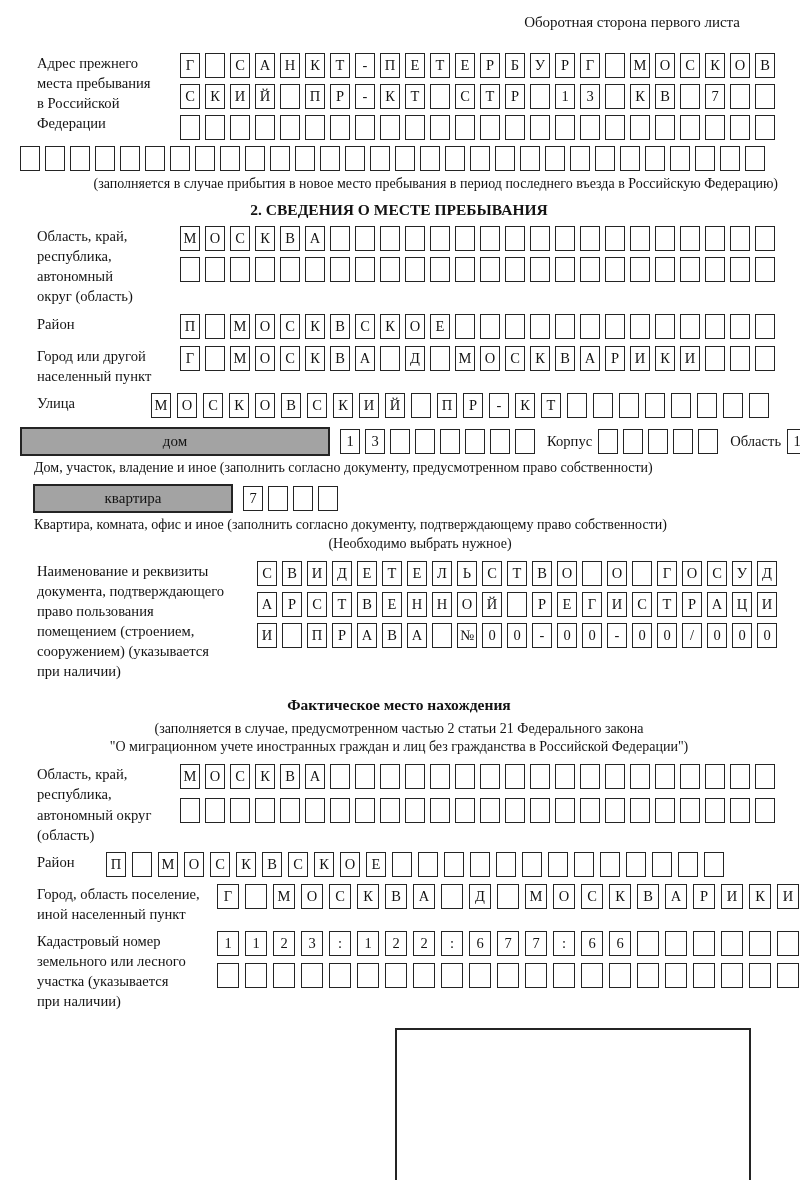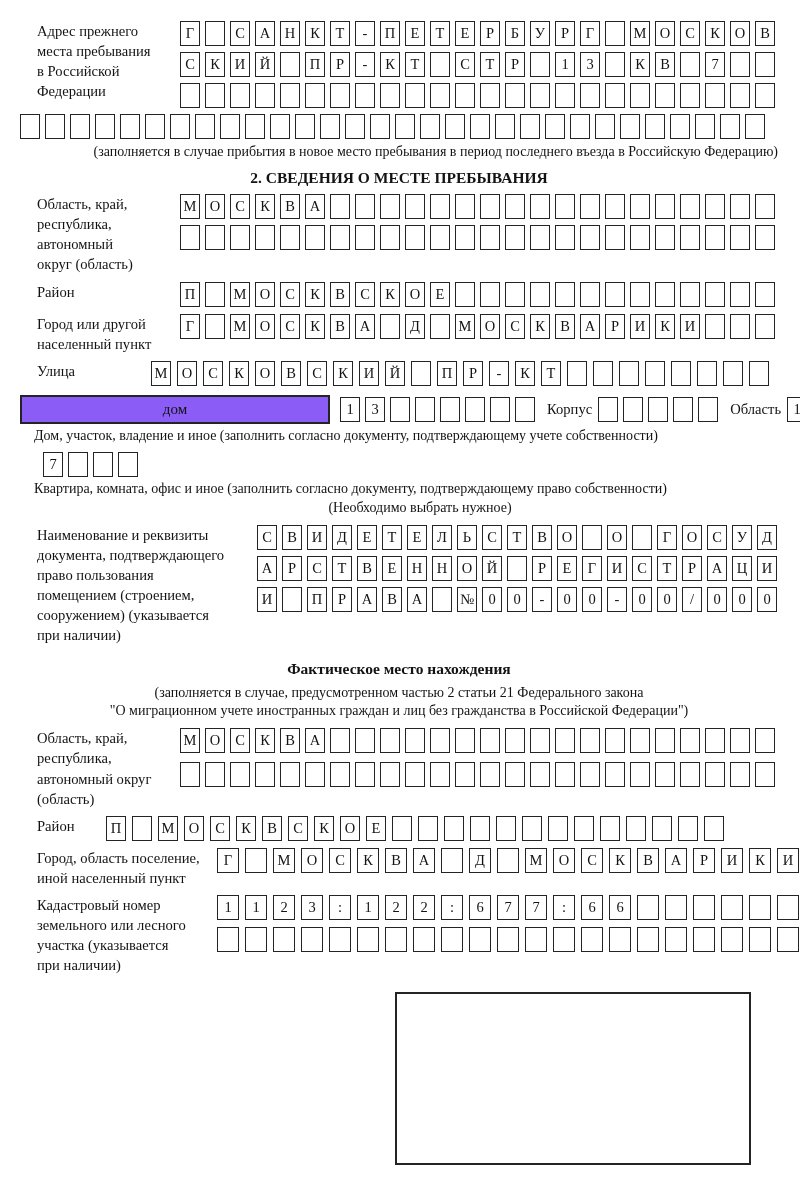--- a/index.html
+++ b/index.html
@@ -14,40 +14,41 @@
   .cells{display:flex;gap:5px;flex-wrap:nowrap;}
   .cells.g6{gap:6px;}
   .cell{width:20px;height:25px;flex:none;border:1.9px solid #242424;box-sizing:border-box;
         display:flex;align-items:center;justify-content:center;font-size:14.5px;background:#fff;}
   .wider .cell{width:22px;}
 
   .small-note{font-size:14px;text-align:right;margin-top:5px;}
   .sec-header{font-size:15.5px;font-weight:bold;text-align:center;margin-top:9px;}
 
   .widebox{border:2px solid #242424;height:29px;box-sizing:border-box;display:flex;
-           align-items:center;justify-content:center;font-size:15px;flex:none;background:#8b5cf6;}
+           align-items:center;justify-content:center;font-size:15px;flex:none;background:#a3a3a3;}
   .inline-label{font-size:14.6px;line-height:29px;flex:none;}
   .left-note{font-size:14px;margin-top:4px;margin-left:14px;}
 
   .checkbox{width:24px;height:27px;flex:none;border:2px solid #242424;box-sizing:border-box;
             display:flex;align-items:center;justify-content:center;font-size:15px;background:#fff;}
   .stay-row{display:flex;align-items:center;gap:14px;margin-top:10px;margin-left:14px;font-size:15px;}
   .stay-note{font-size:14px;text-align:center;width:420px;margin-left:190px;margin-top:3px;}
 
   .center-note{font-size:14px;text-align:center;margin-top:6px;line-height:1.35;white-space:pre-line;}
   .fact-header{font-size:15.5px;font-weight:bold;text-align:center;margin-top:14px;}
 
   .stamp-box{width:356px;height:173px;border:2px solid #242424;box-sizing:border-box;
              margin-left:375px;margin-top:16px;background:#fff;}
 </style>
 </head>
 <body>
 
 <div class="page">
 
+  <div class="doc-title">Оборотная сторона первого листа</div>
 
   <div class="frow">
     <div class="flabel" style="width:160px;padding-left:17px;box-sizing:border-box;">Адрес прежнего
 места пребывания
 в Российской
 Федерации</div>
     <div class="cellrows">
       <div class="cells">
           <span class="cell">Г</span>
           <span class="cell"></span>
@@ -334,23 +335,24 @@
         <span class="cell"></span>
         <span class="cell"></span>
         <span class="cell"></span>
         <span class="cell"></span>
       </div>
     <div class="inline-label" style="margin-left:12px;">Область</div>
     <div class="cells" style="margin-left:6px;">
         <span class="cell">1</span>
       </div>
   </div>
-  <div class="left-note">Дом, участок, владение и иное (заполнить согласно документу, подтверждающему учете собственности)</div>
+  <div class="left-note">Дом, участок, владение и иное (заполнить согласно документу, предусмотренном право собственности)</div>
 
   <div class="frow" style="align-items:center;margin-top:8px;margin-left:13px;">
+    <div class="widebox" style="width:200px;">квартира</div>
     <div class="cells" style="margin-left:10px;">
         <span class="cell">7</span>
         <span class="cell"></span>
         <span class="cell"></span>
         <span class="cell"></span>
       </div>
   </div>
   <div class="left-note">Квартира, комната, офис и иное (заполнить согласно документу, подтверждающему право собственности)</div>
 
   <div class="stay-note">(Необходимо выбрать нужное)</div>

